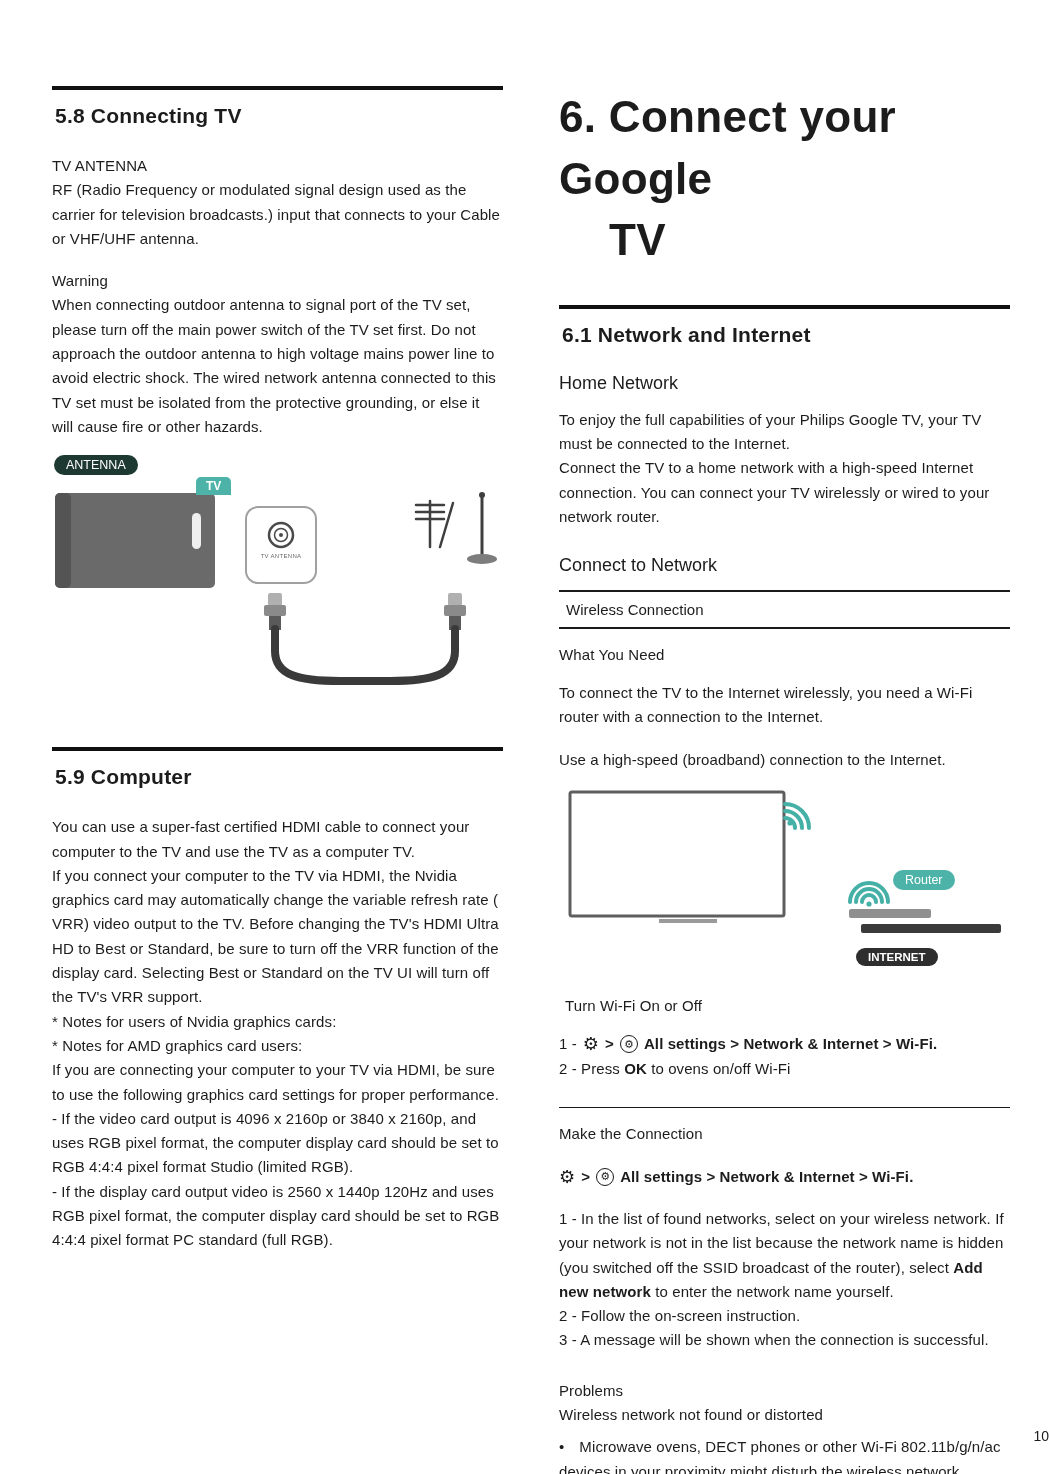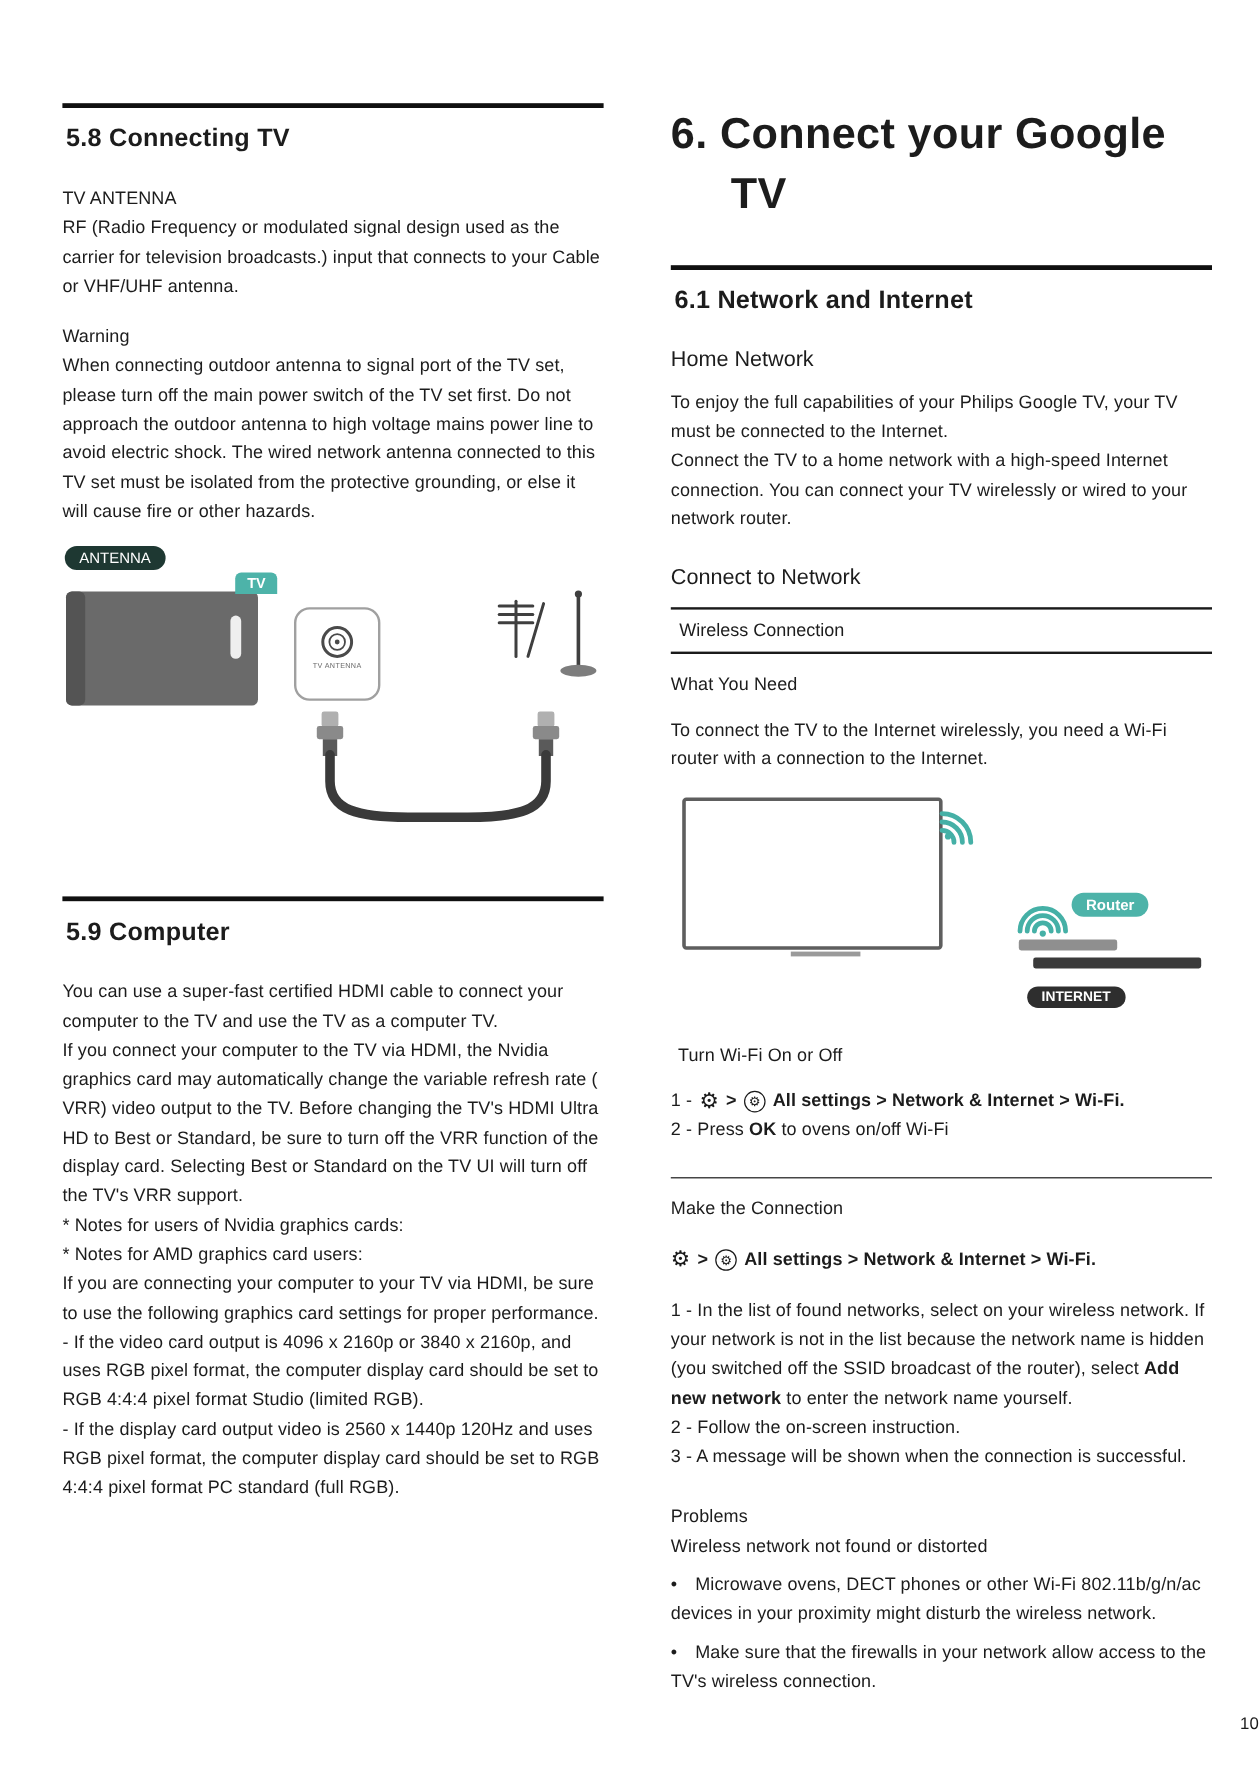--- a/index.html
+++ b/index.html
@@ -10,42 +10,42 @@
     color: #1c1c1c; overflow: hidden;
   }
   .columns { display: flex; gap: 56px; padding: 86px 52px 0 52px; }
   .col { width: 451px; flex: 0 0 451px; }
 
   .rule-thick { height: 4px; background: #101010; }
   .rule-2 { height: 2px; background: #1a1a1a; }
   .rule-1 { height: 1.5px; background: #1a1a1a; }
 
   h1, h2, h3, p { margin: 0; }
-  .h-big { font-size: 36px; font-weight: 700; line-height: 1.4; letter-spacing: 0.3px; margin-bottom: 34px; }
+  .h-big { font-size: 44px; font-weight: 700; line-height: 1.4; letter-spacing: 0.3px; margin-bottom: 34px; }
   .h-big .line2 { display: block; padding-left: 50px; }
   .h-section { font-size: 21px; font-weight: 700; letter-spacing: 0.2px; padding-left: 3px; margin: 14px 0 26px 0; }
   .h-sub { font-size: 18px; font-weight: 400; margin: 26px 0 14px 0; }
   .body { font-size: 15px; line-height: 1.62; letter-spacing: 0.1px; } .mt14 { margin-top: 14px; } .mt18 { margin-top: 18px; }
   .mt26 { margin-top: 26px; } .mt48 { margin-top: 48px; }
   b { font-weight: 700; }
 
   
   .illus { position: relative; }
   .illus svg { position: absolute; left: 0; top: 0; }
   .illus-left { height: 244px; margin-top: 16px; }
   .illus-right { height: 192px; margin: 16px 0 14px 0; }
 
   .pill { position: absolute; display: inline-flex; align-items: center; justify-content: center;
           color: #fff; border-radius: 13px; padding: 3px 12px; font-size: 12.5px; white-space: nowrap; }
   .pill-antenna { left: 2px; top: 0; background: #1e3832; }
   .tv-tab { position: absolute; left: 144px; top: 22px; background: #4db3a9; color: #fff;
             font-size: 12px; font-weight: 700; padding: 2px 10px; border-radius: 5px 5px 0 0; }
   .connector-label { position: absolute; left: 196px; top: 98px; width: 66px; text-align: center;
                      font-size: 6px; color: #6a6a6a; letter-spacing: 0.3px; }
-  .pill-router { left: 334px; top: 82px; background: #4db3a9; font-weight: 700; }
+  .pill-router { left: 334px; top: 82px; background: #4db3a9; font-weight: 400; }
   .pill-internet { left: 297px; top: 160px; background: #2e2e2e; font-weight: 700; font-size: 11.5px; }
 
   
   .wc-label { padding: 9px 0 9px 7px; font-size: 15px; }
 
   .indent-sm { padding-left: 6px; }
 
   
   .steps-line { display: flex; align-items: center; flex-wrap: wrap; gap: 6px; }
   .gear { font-family: "DejaVu Sans", sans-serif; font-size: 18px; line-height: 1; color: #1a1a1a; }
@@ -150,20 +150,21 @@
         <p class="body">Connect the TV to a home network with a high-speed Internet connection. You can connect your TV wirelessly or wired to your network router.</p>
 
         <h3 class="h-sub mt26">Connect to Network</h3>
 
         <div class="rule-2"></div>
         <p class="wc-label">Wireless Connection</p>
         <div class="rule-1"></div>
 
         <p class="body mt14">What You Need</p>
         <p class="body mt14">To connect the TV to the Internet wirelessly, you need a Wi-Fi router with a connection to the Internet.</p>
+        <p class="body mt18">Use a high-speed (broadband) connection to the Internet.</p>
 
         <div class="illus illus-right">
           <svg width="451" height="192" viewBox="0 0 451 192">
 
             <rect x="11" y="4" width="214" height="124" rx="2" fill="#ffffff" stroke="#5e5e5e" stroke-width="3"></rect>
             <rect x="100" y="131" width="58" height="4" fill="#9a9a9a"></rect>
 
             <g stroke="#45b0a6" stroke-width="4" fill="none" stroke-linecap="round">
               <path d="M236,40 A10,10 0 0 0 226,30"></path>
               <path d="M243,40 A17,17 0 0 0 226,23"></path>

